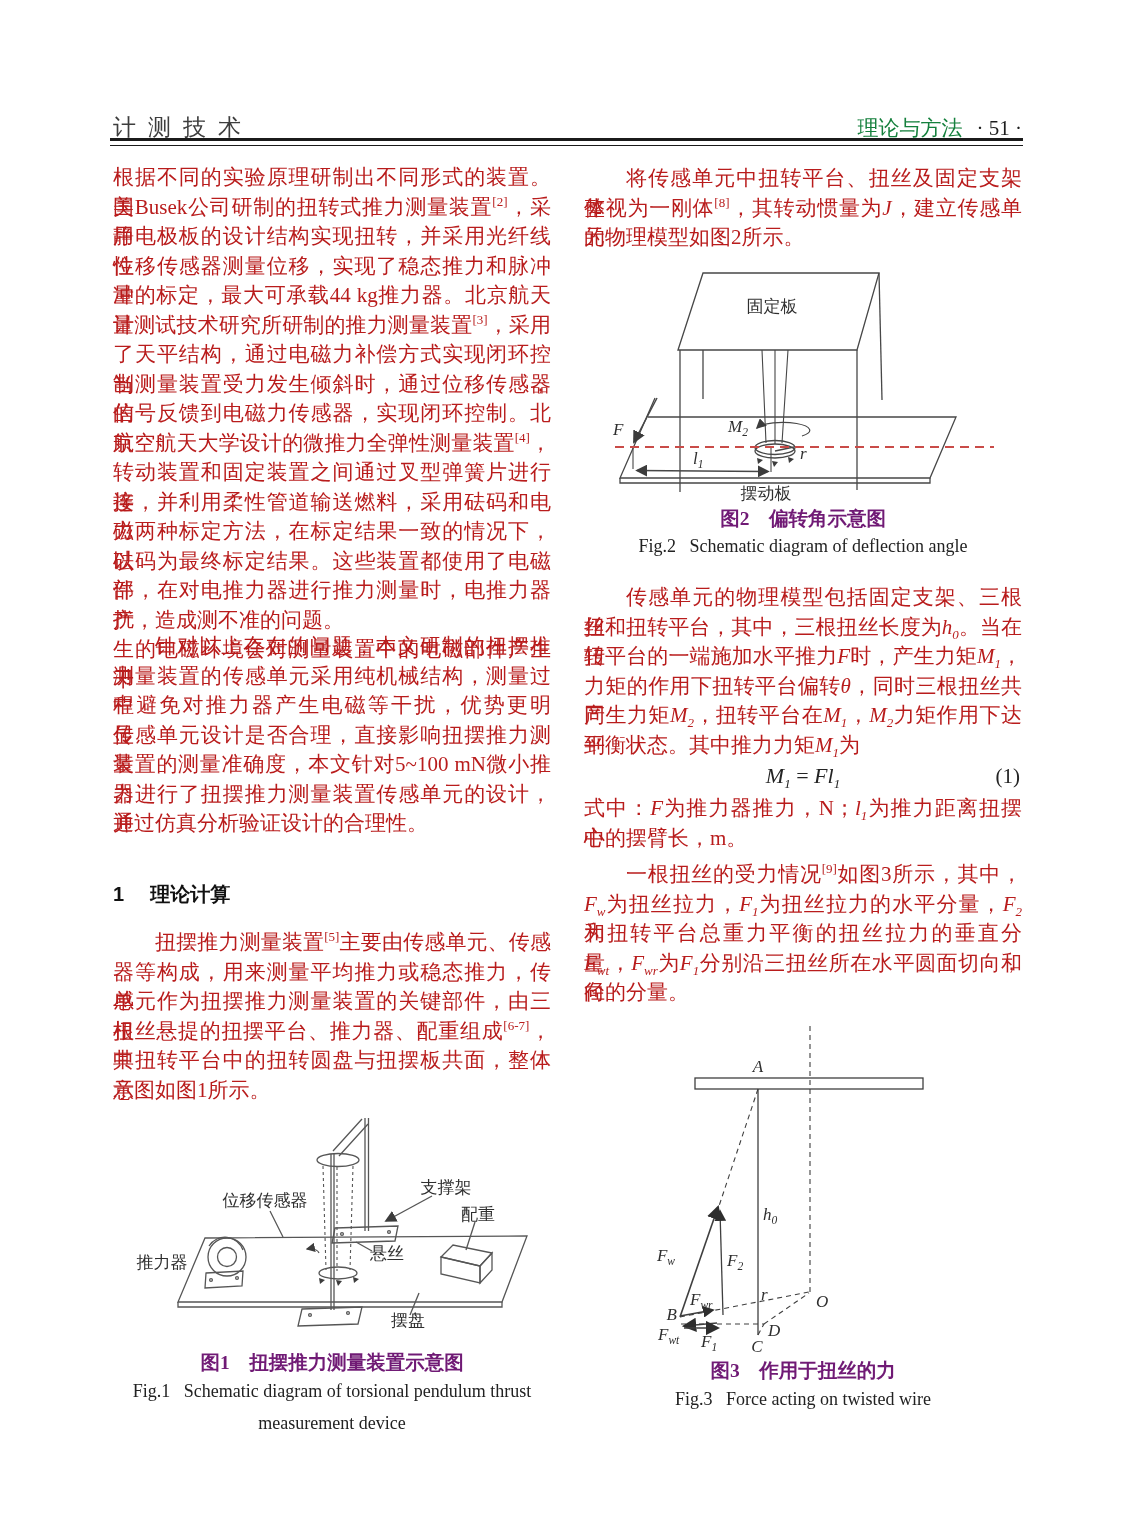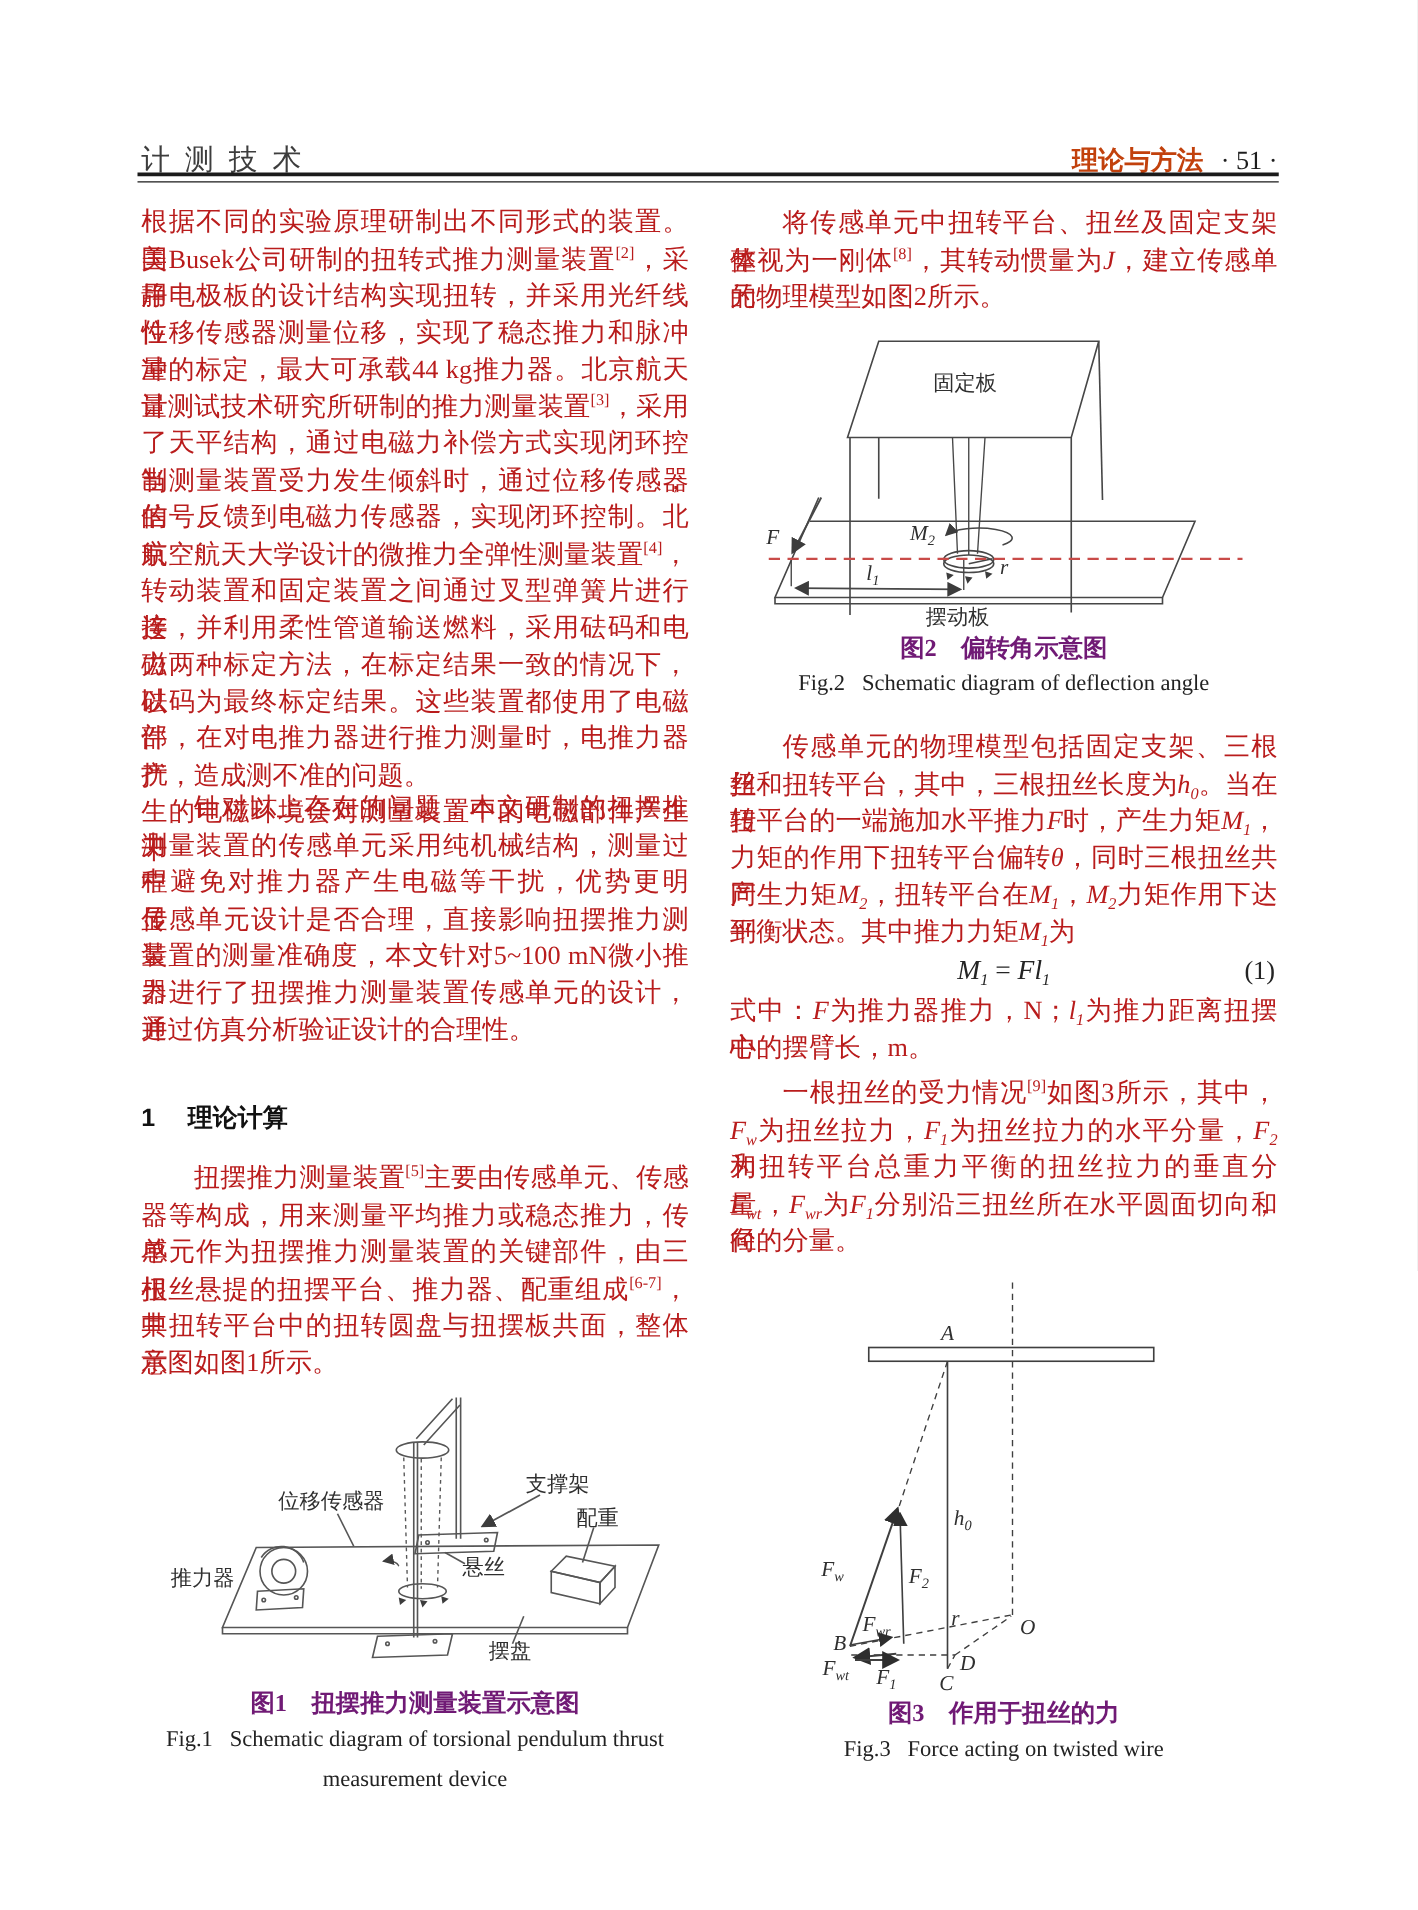--- a/index.html
+++ b/index.html
@@ -3,21 +3,21 @@
 <meta charset="utf-8">
 <style>
   html,body{margin:0;padding:0;background:#e8e8e8;}
   .page{
     position:relative;width:1134px;height:1528px;margin:0 auto;background:#ffffff;
     font-family:"Liberation Serif","DejaVu Serif",serif;color:#242424;overflow:hidden;
   }
   
   .hdr-left{position:absolute;left:113px;top:112px;font-size:23px;letter-spacing:12px;color:#3d3d3d;}
   .hdr-right{position:absolute;right:112px;top:114px;display:flex;align-items:baseline;gap:14px;}
-  .hdr-col{font-family:"Liberation Sans","DejaVu Sans",sans-serif;font-weight:bold;font-size:21px;color:#c2410c;}
+  .hdr-col{font-family:"Liberation Sans","DejaVu Sans",sans-serif;font-weight:normal;font-size:21px;color:#15803d;}
   .hdr-page{font-size:21px;color:#1d1d1d;white-space:pre;}
   .rule-thick{position:absolute;left:110px;top:138px;width:913px;height:3px;background:#1b1b1b;}
   .rule-thin{position:absolute;left:110px;top:145px;width:913px;height:1px;background:#1b1b1b;}
   
   .tb{position:absolute;width:438px;}
   .line{height:29.5px;line-height:29.5px;font-size:21px;text-align:justify;text-align-last:justify;white-space:normal;color:#b91c1c;}
   .line.last{text-align-last:left;}
   .line.indent{text-indent:42px;}
   .line sup{font-size:13px;line-height:0;}
   .line sub,.eq sub{font-size:13px;line-height:0;}

